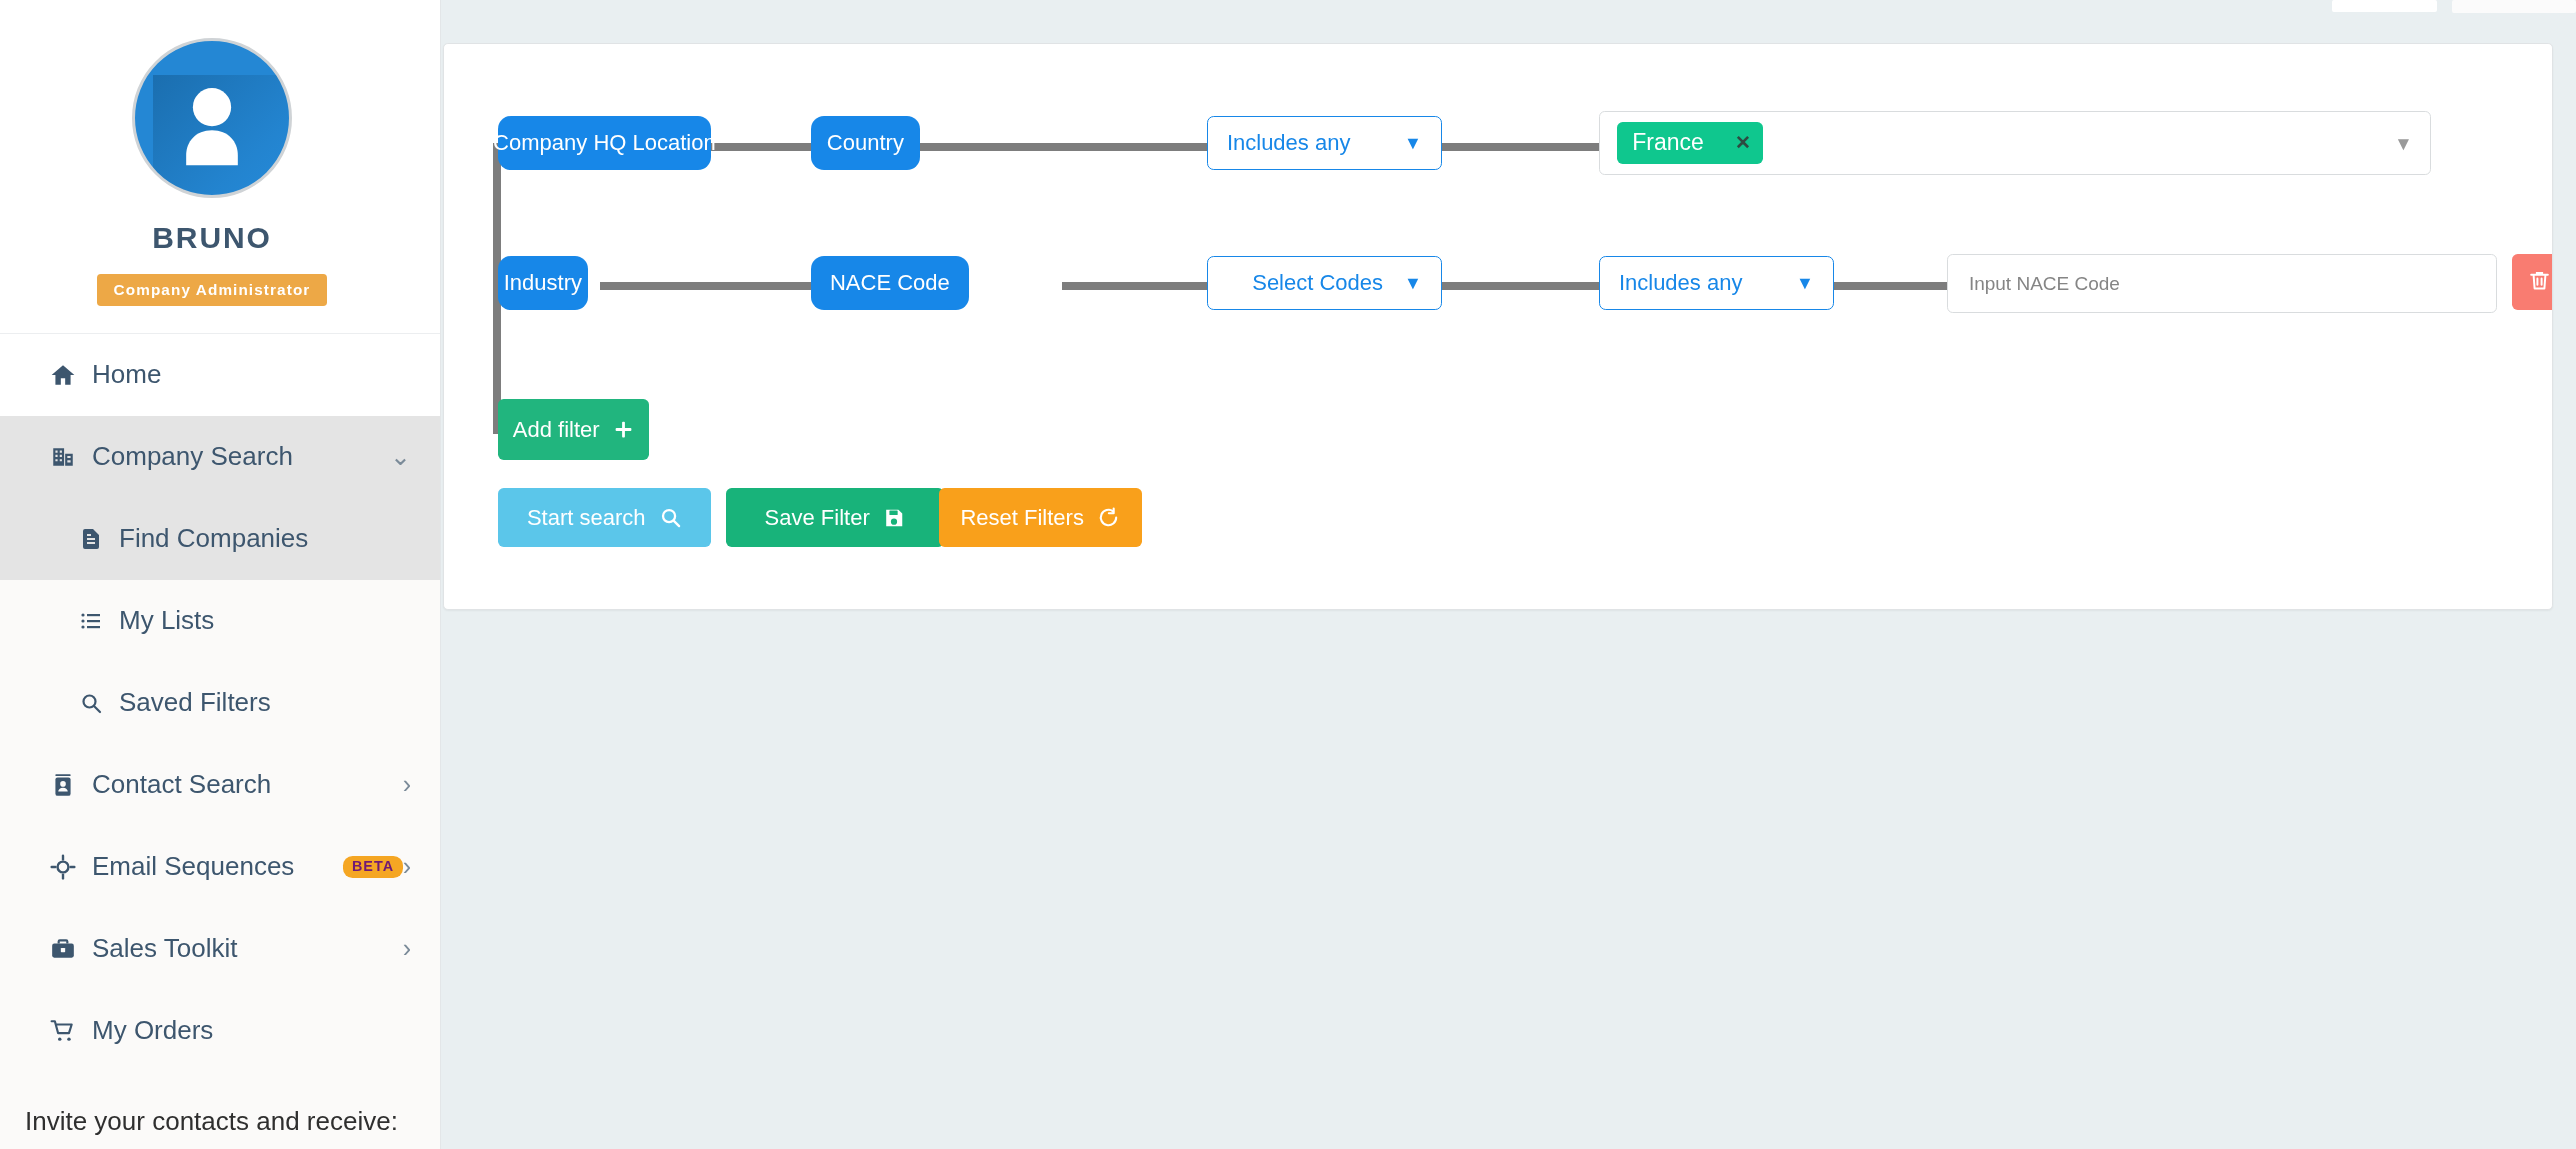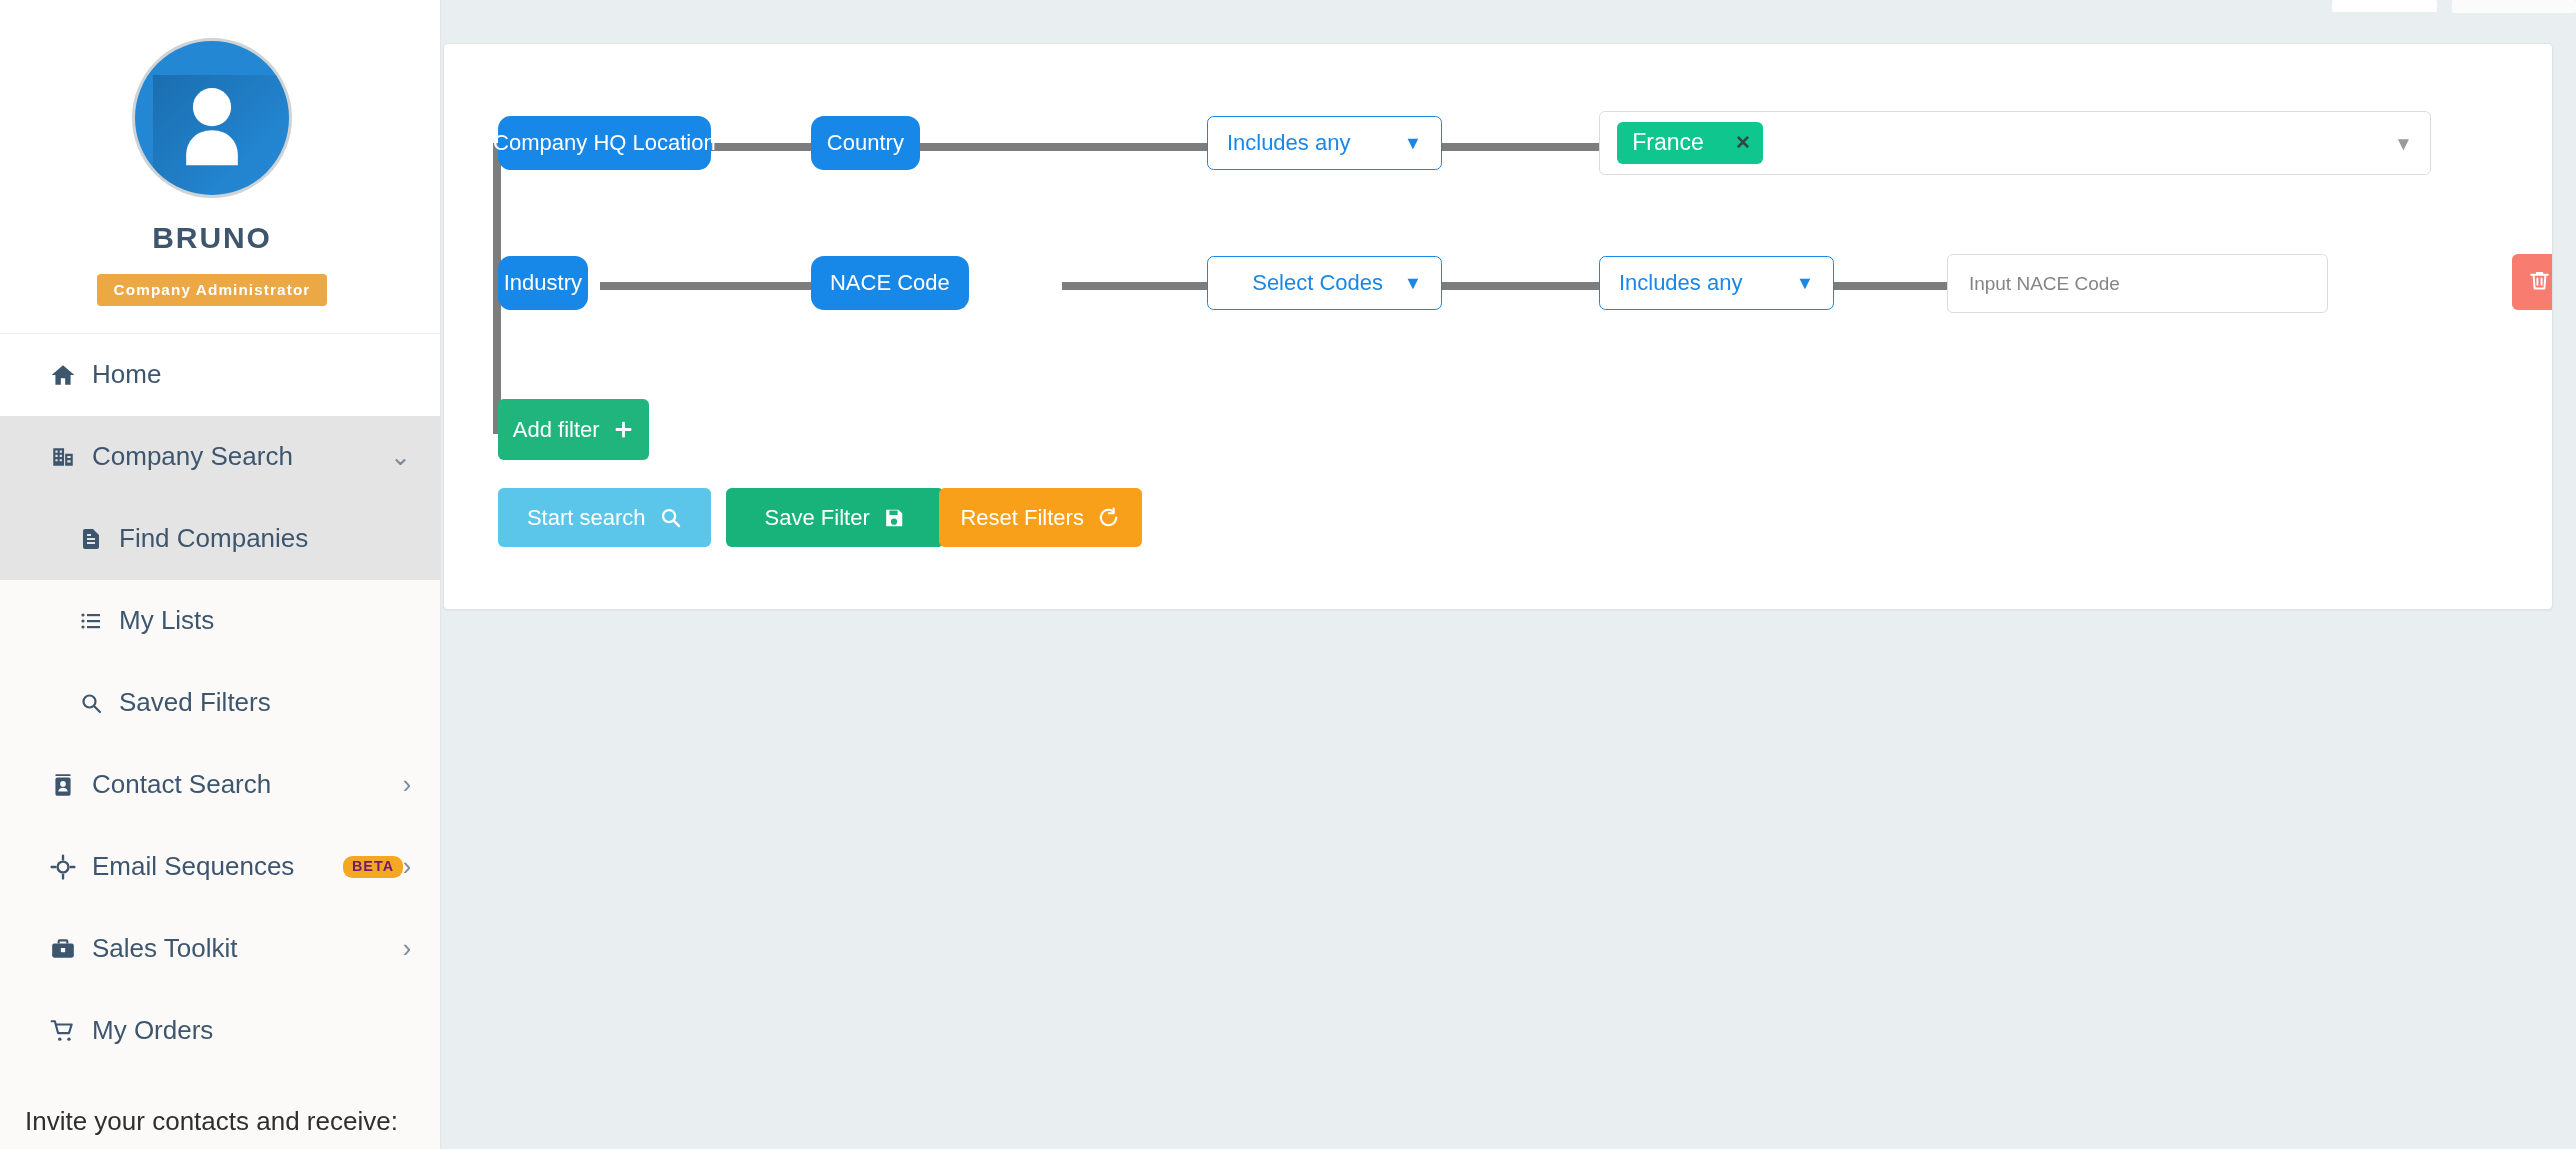--- a/index.html
+++ b/index.html
@@ -424,21 +424,21 @@
         <div class="dd" style="left:763px; top:212px; width:235px;justify-content:flex-end;">
           <span>Select Codes</span>
           <span class="caret">▼</span>
         </div>
 
         <div class="dd" style="left:1155px; top:212px; width:235px;">
           <span>Includes any</span>
           <span class="caret">▼</span>
         </div>
 
-        <input class="txtinput" type="text" style="left: 1503px; top: 210px; width: 381px; height: 59px;" placeholder="Input NACE Code">
+        <input class="txtinput" type="text" style="left: 1503px; top: 210px; width: 550px; height: 59px;" placeholder="Input NACE Code">
 
         <button class="delbtn" style="left:2068px; top:210px; width:56px; height:56px;">
           <span>
             <svg width="25" height="25" viewBox="0 0 24 24" fill="none" stroke="#ffffff" stroke-width="1.9">
               <path d="M4 6.5h16" stroke-linecap="round"></path>
               <path d="M9.5 6.5V4.8h5V6.5"></path>
               <path d="M6.3 6.5l1 13.2h9.4l1-13.2" stroke-linejoin="round"></path>
               <path d="M10 10v6M14 10v6" stroke-linecap="round"></path>
             </svg>
           </span>

